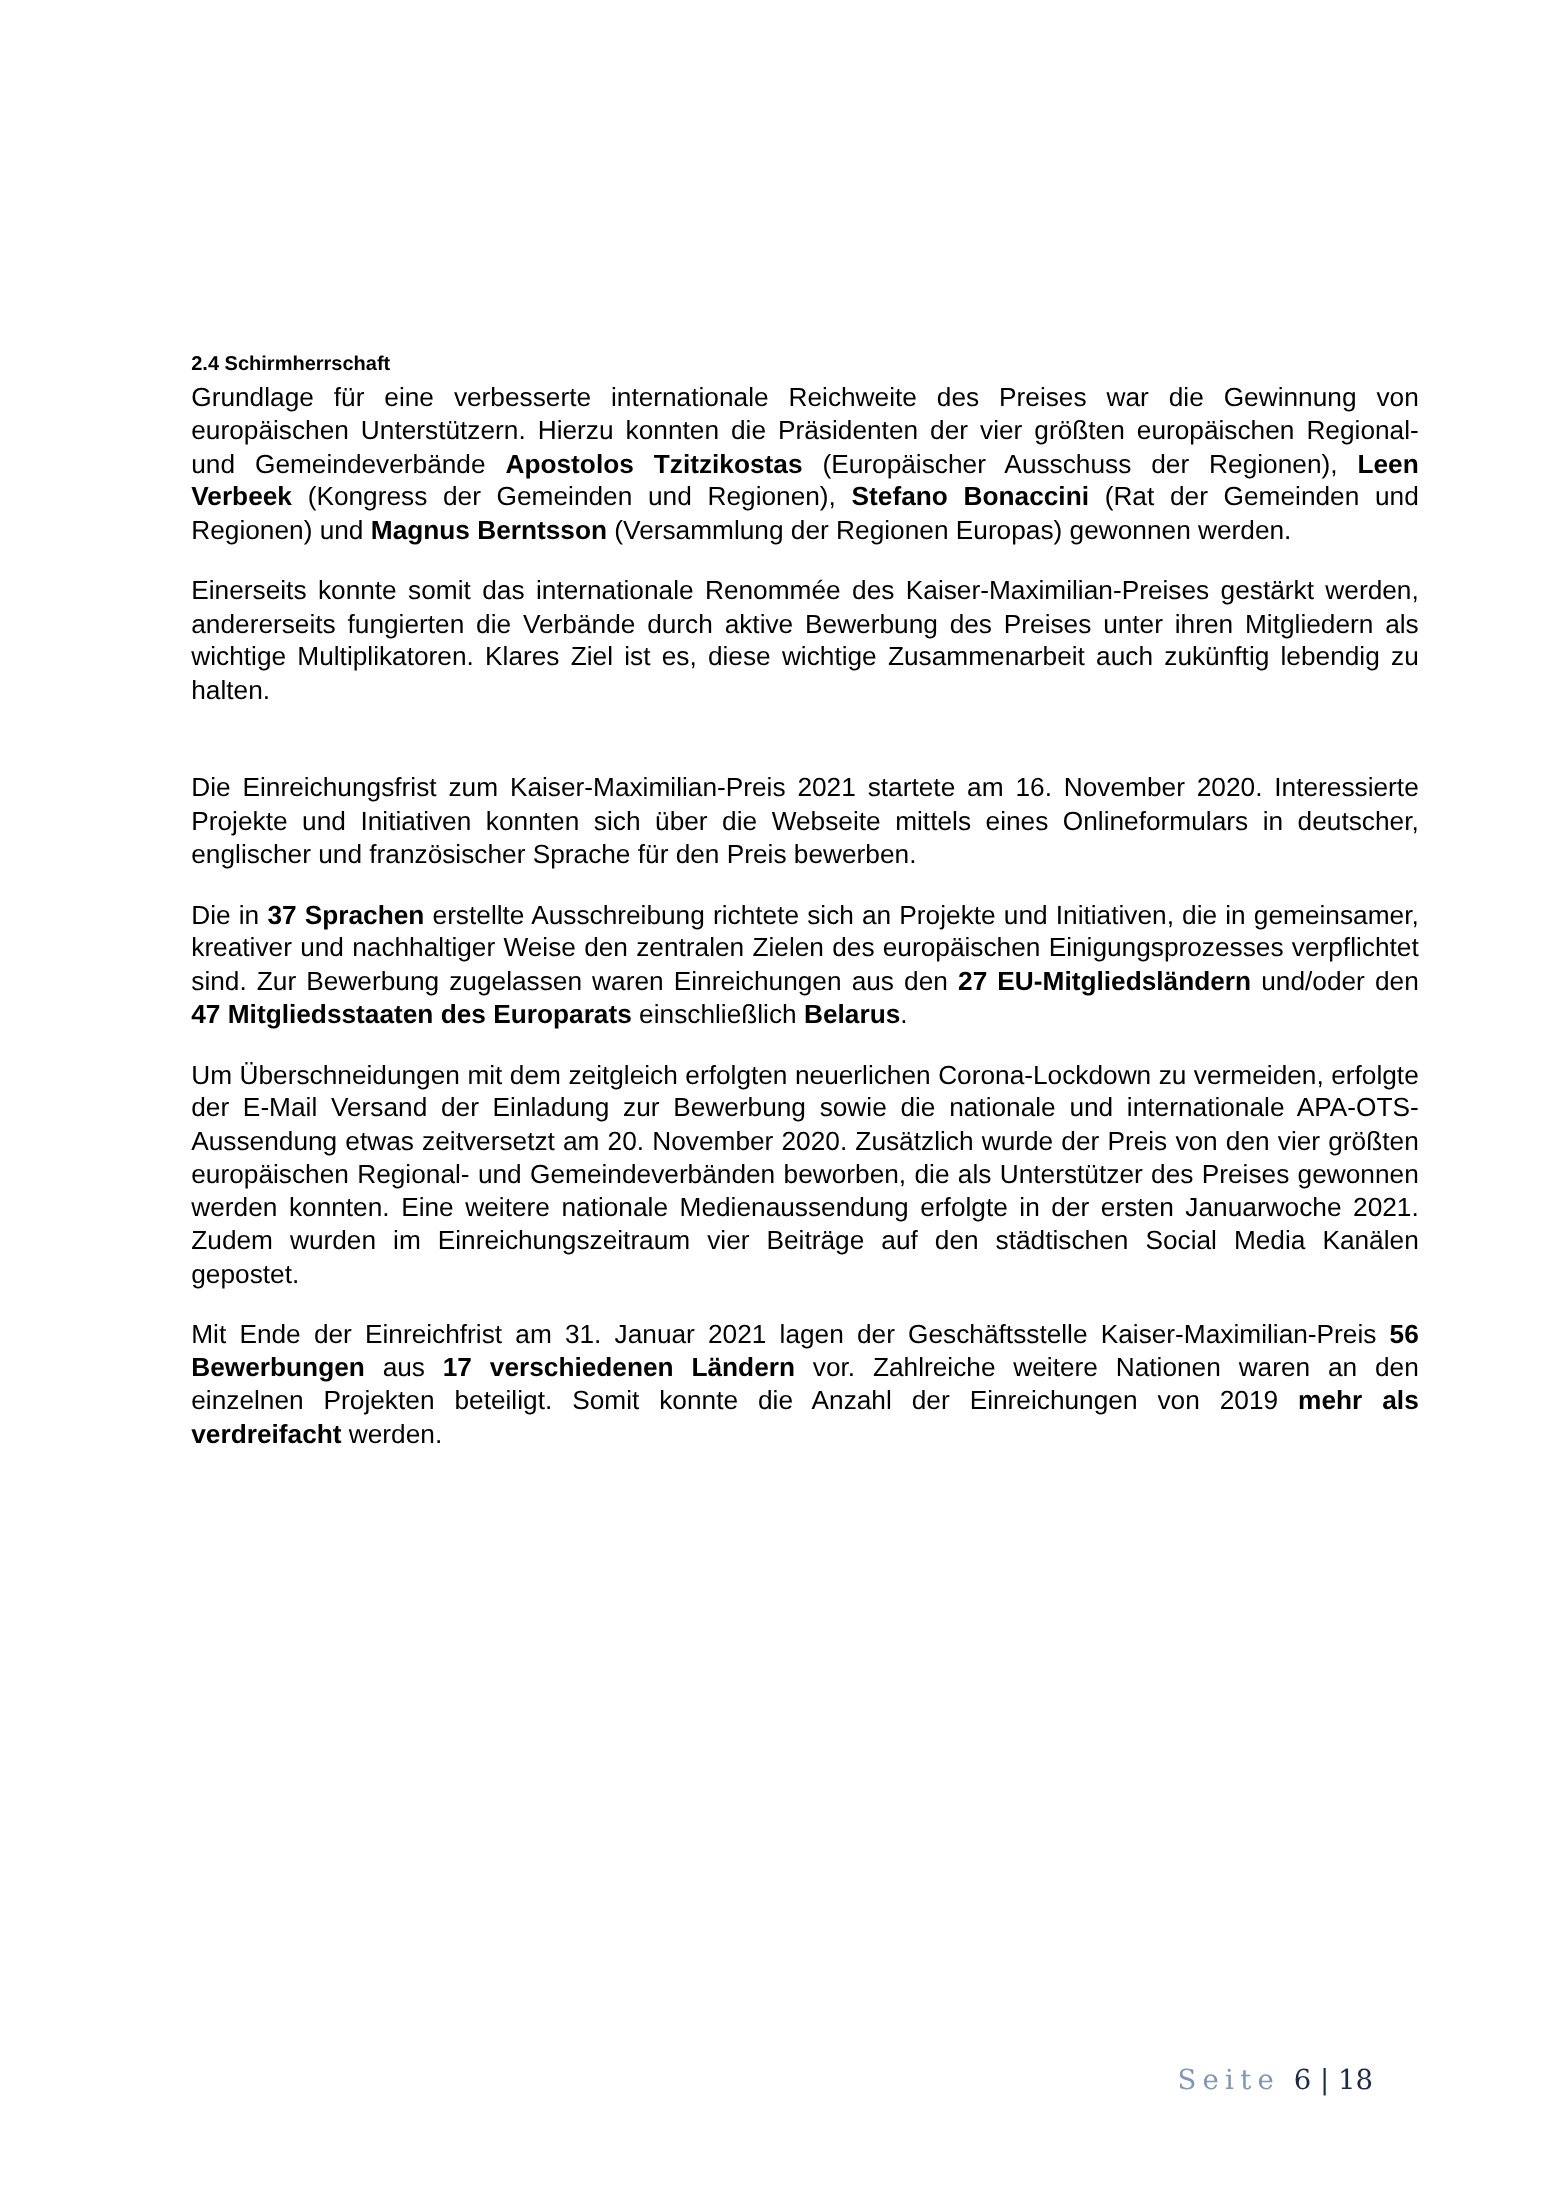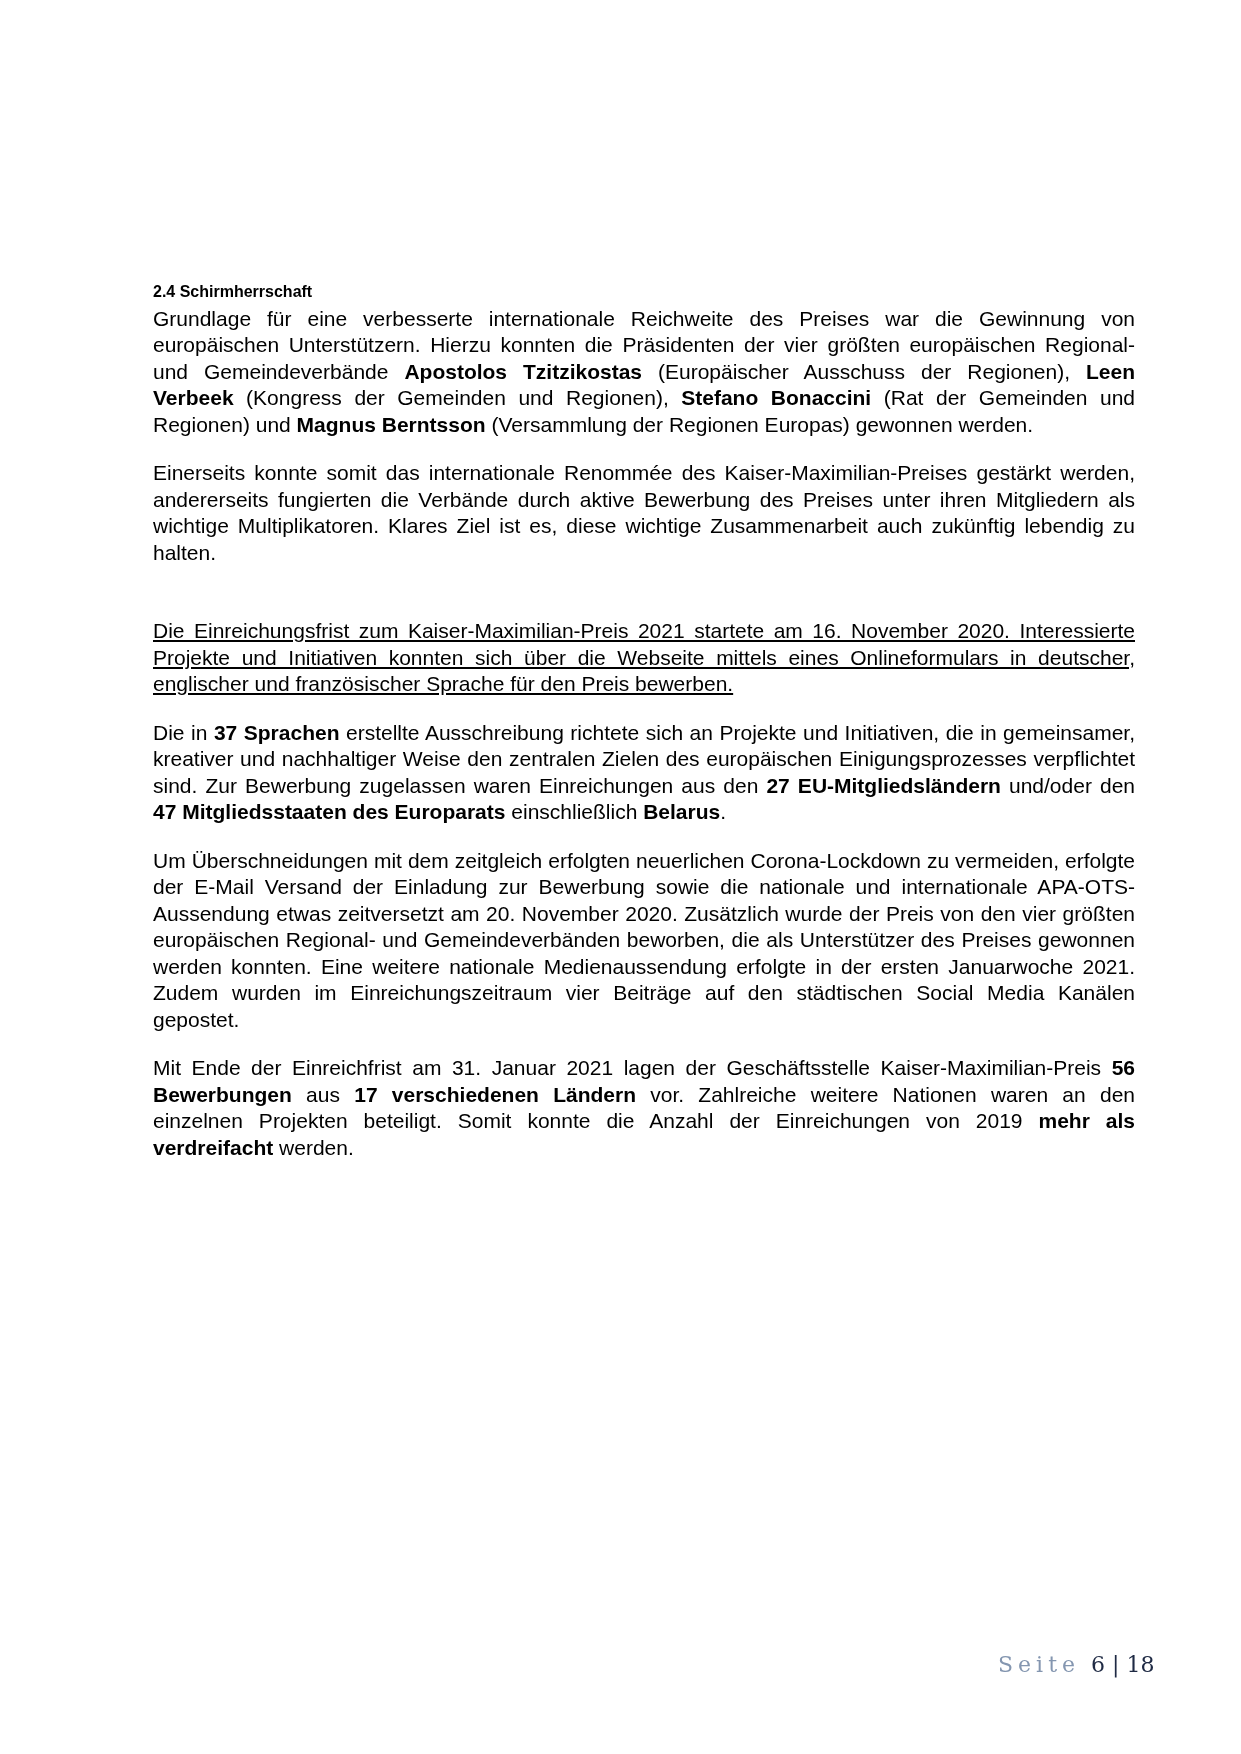--- a/index.html
+++ b/index.html
@@ -7,25 +7,25 @@
   .page {
     position: absolute; left: 153px; top: 204px; width: 982px;
     font-family: "Liberation Sans", sans-serif; font-size: 21px; line-height: 26.5px; color: #000;
   }
   p { margin: 0; text-align: justify; }
   .mt-gap { margin-top: 22px; }
   h3 { font-size: 16px; font-weight: bold; margin: 0; line-height: 26.5px; }
   h2 { font-size: 33px; font-weight: bold; margin: 0; line-height: 40px; }
   .sec24 { margin-top: 75px; }
   .sec3 { margin-top: 68px; }
-  .after-h2 { margin-top: 52px; text-decoration: underline; }
+  .after-h2 { margin-top: 52px; }
   b { font-weight: bold; }
   a { color: #0000ee; text-decoration: underline; }
   .footer {
-    position: absolute; left: 998px; top: 1652px;
+    position: absolute; left: 942px; top: 1652px;
     font-family: "DejaVu Serif", serif; font-size: 22px; color: #1f2a44;
   }
   .footer .seite { color: #8496b0; letter-spacing: 5px; margin-right: 4px; }
 </style>
 </head>
 <body>
 
 <div class="page">
 
   <h3 class="sec24">2.4 Schirmherrschaft</h3>

